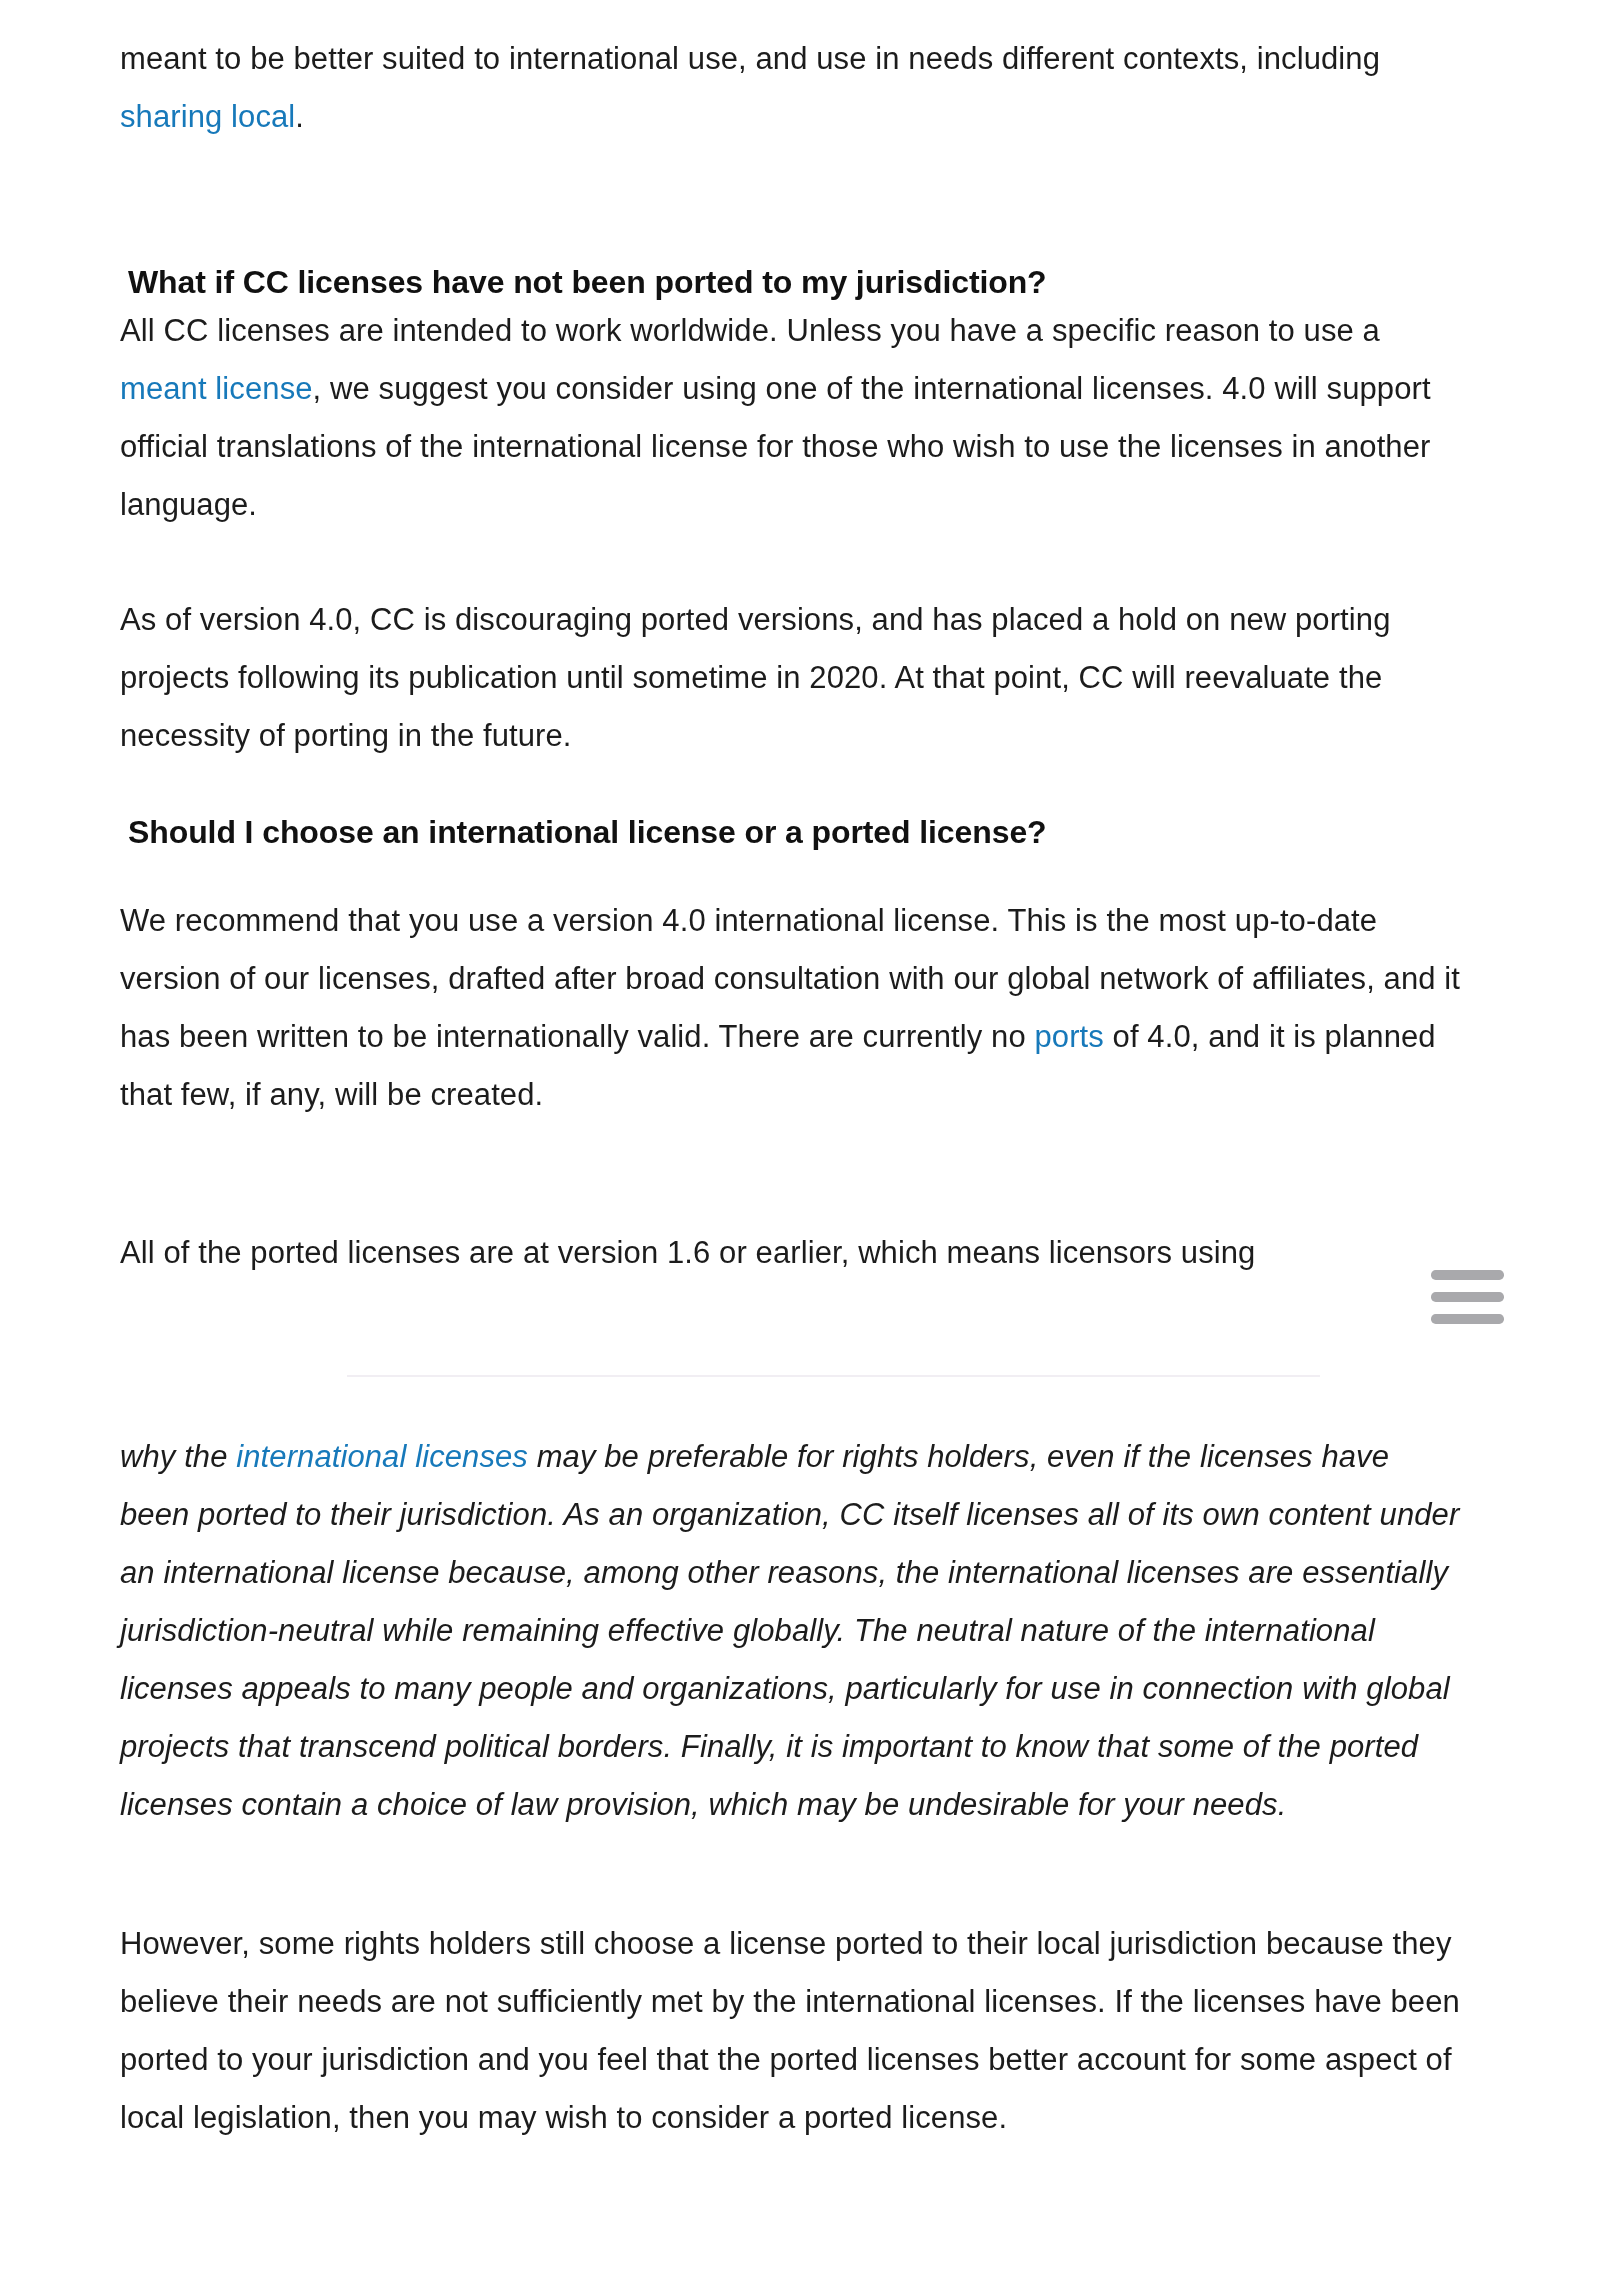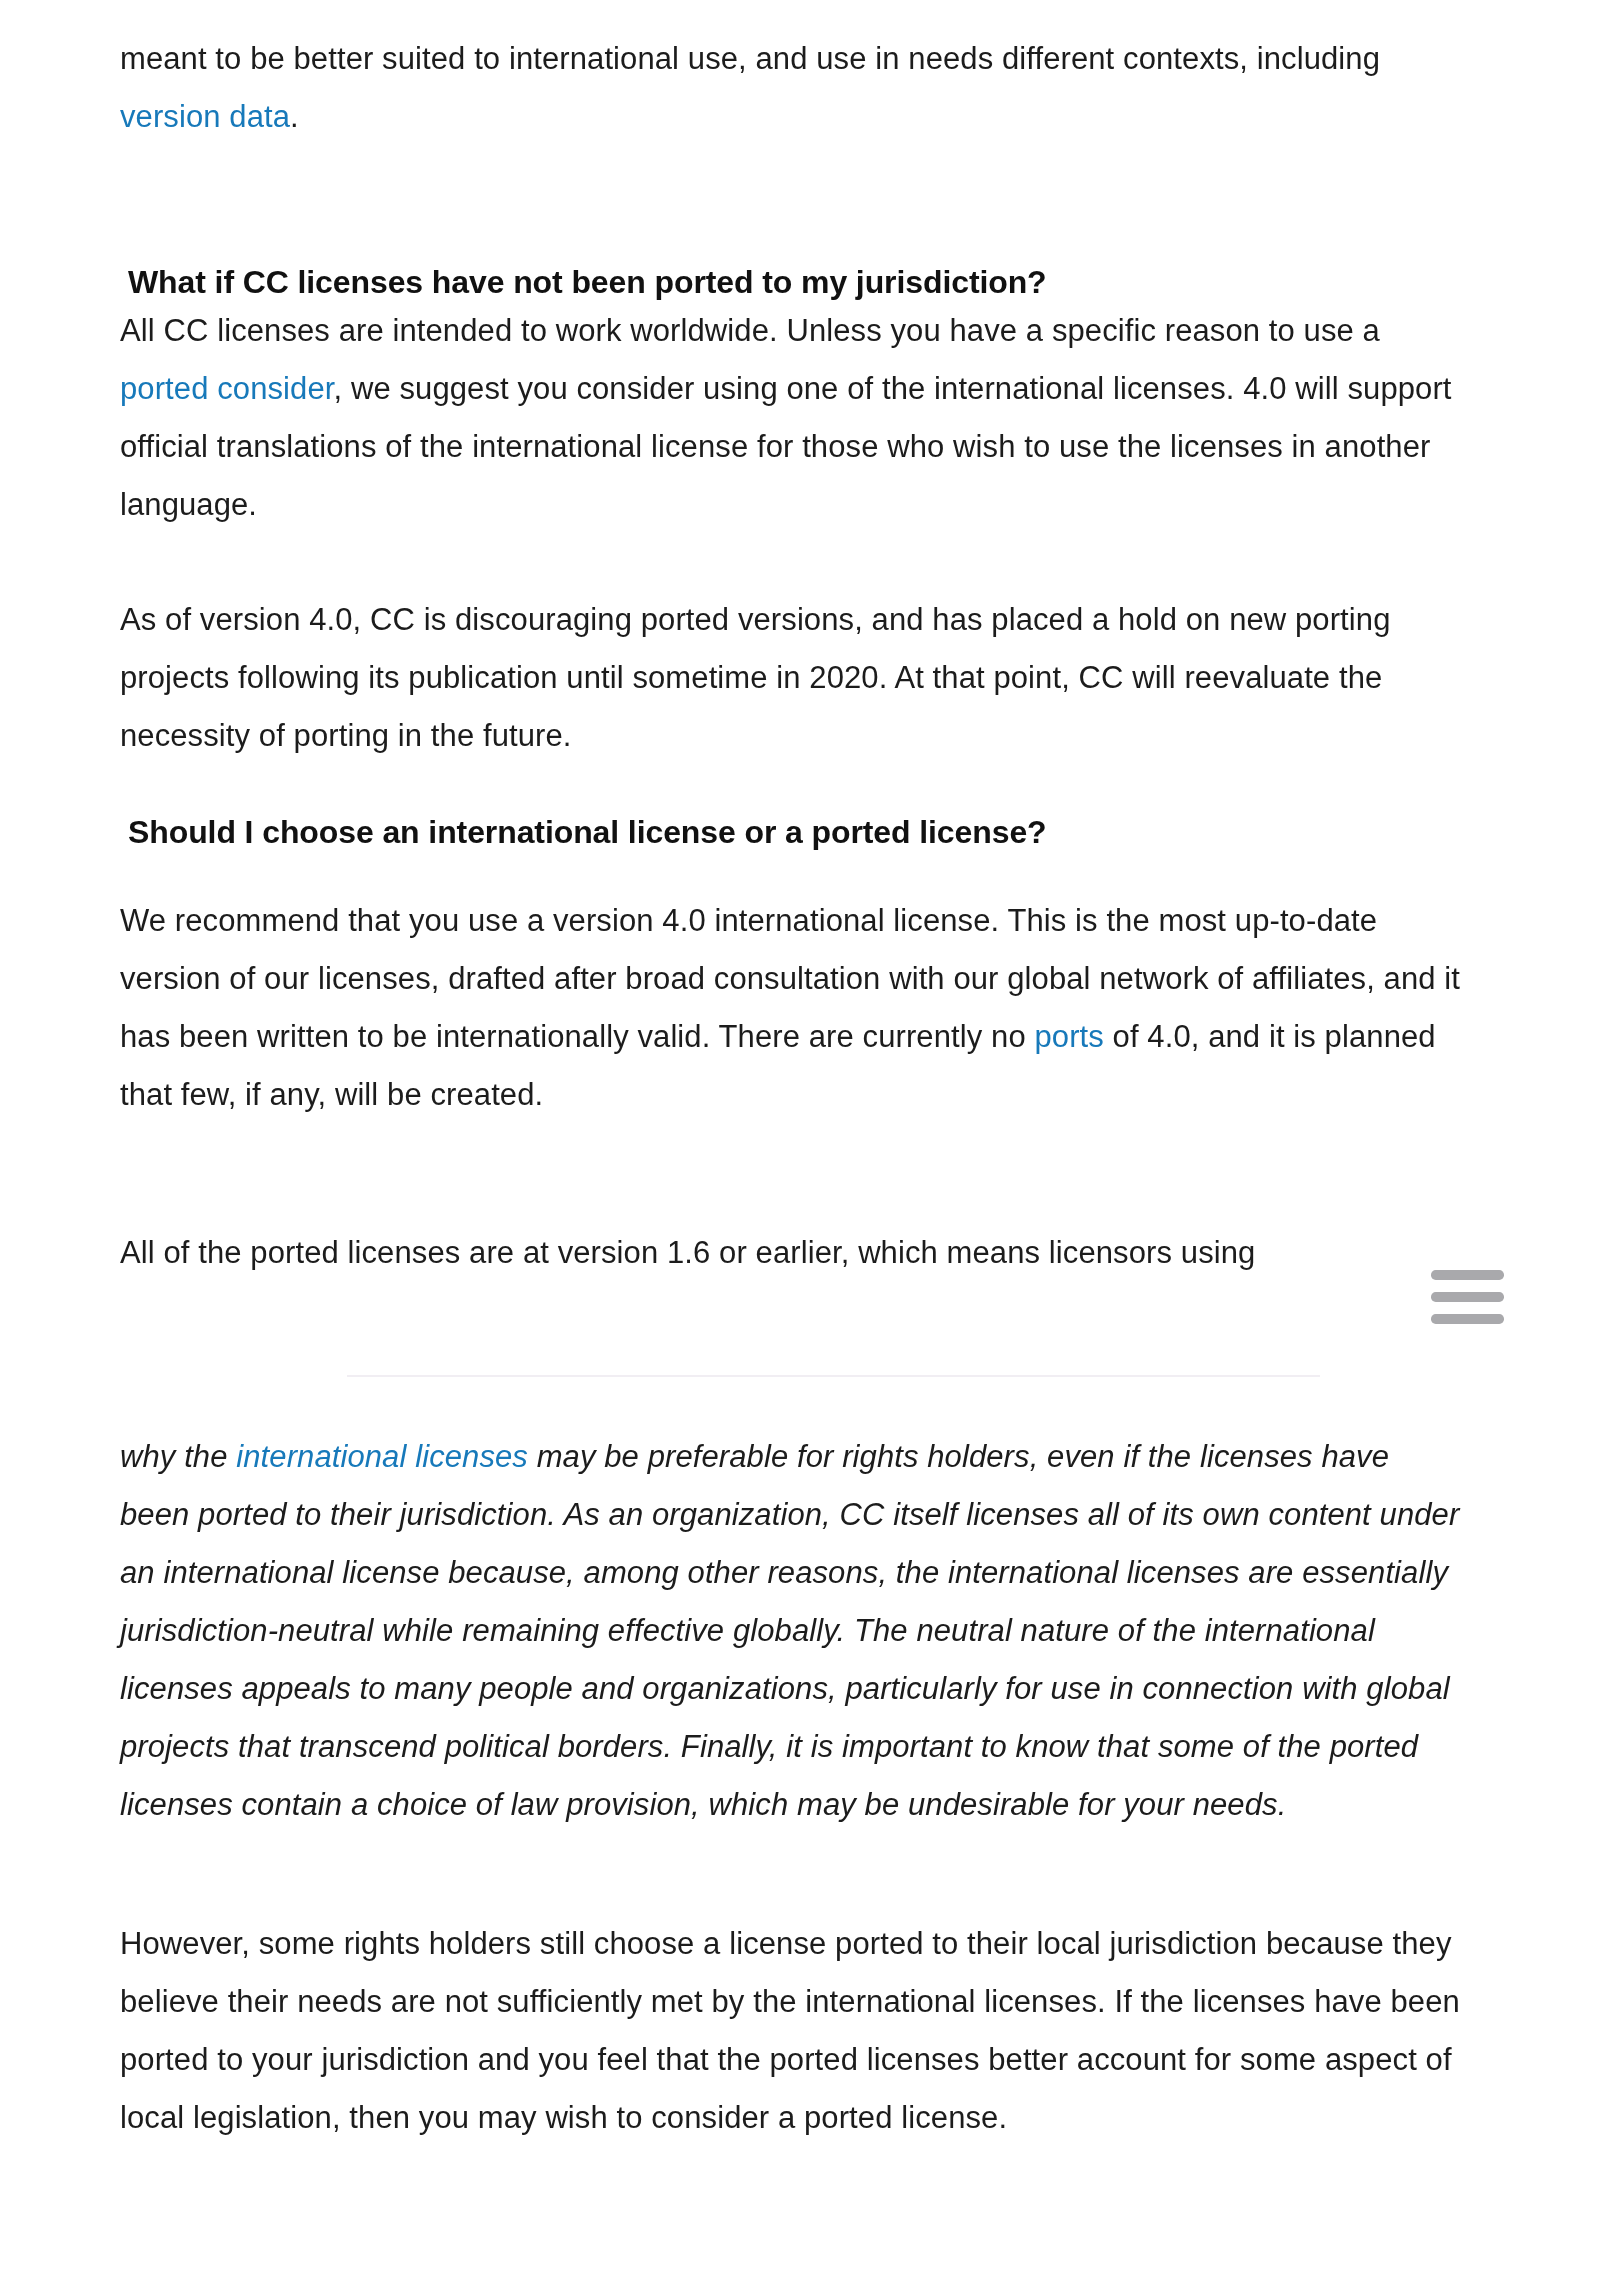--- a/index.html
+++ b/index.html
@@ -100,29 +100,29 @@
   }
 </style>
 </head>
 <body>
 
 <div class="page">
 
   <div class="content">
 
     <div class="blk" id="blk-intro">
-      <p class="body-text"><span>meant to be better suited to international use, and use in needs different contexts, including </span><a class="inline-link">version data</a><span>.</span></p>
+      <p class="body-text"><span>meant to be better suited to international use, and use in needs different contexts, including </span><a class="inline-link">sharing local</a><span>.</span></p>
     </div>
 
     <div class="blk" id="blk-h1">
       <h3 class="section-heading">What if CC licenses have not been ported to my jurisdiction?</h3>
     </div>
 
     <div class="blk" id="blk-p1">
-      <p class="body-text"><span>All CC licenses are intended to work worldwide. Unless you have a specific reason to use a </span><a class="inline-link">ported consider</a><span>, we suggest you consider using one of the international licenses. 4.0 will support official translations of the international license for those who wish to use the licenses in another language.</span></p>
+      <p class="body-text"><span>All CC licenses are intended to work worldwide. Unless you have a specific reason to use a </span><a class="inline-link">meant license</a><span>, we suggest you consider using one of the international licenses. 4.0 will support official translations of the international license for those who wish to use the licenses in another language.</span></p>
     </div>
 
     <div class="blk" id="blk-p2">
       <p class="body-text">As of version 4.0, CC is discouraging ported versions, and has placed a hold on new porting projects following its publication until sometime in 2020. At that point, CC will reevaluate the necessity of porting in the future.</p>
     </div>
 
     <div class="blk" id="blk-h2">
       <h3 class="section-heading">Should I choose an international license or a ported license?</h3>
     </div>
 

